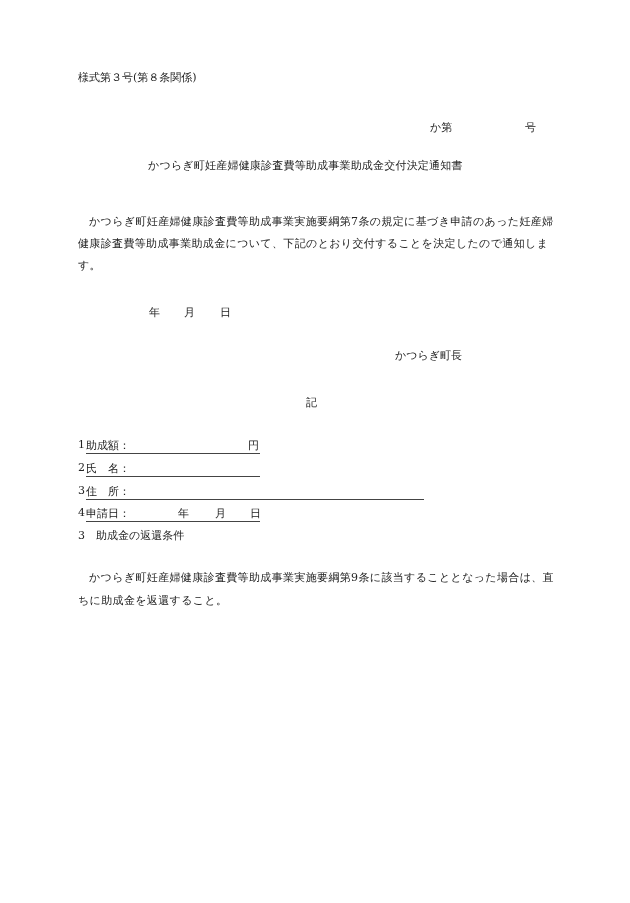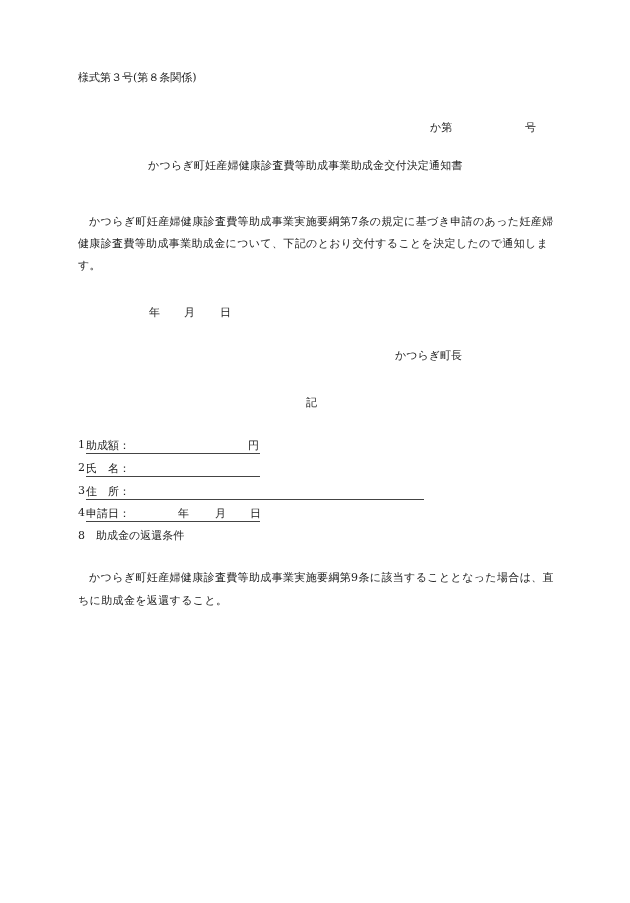--- a/index.html
+++ b/index.html
@@ -114,16 +114,16 @@
   <div class="item i4">
     <span class="item-num">4</span>
     <div class="item-line" style="width:174px;">
       <span class="item-label">申請日：</span>
       <span class="item-suffix" style="left:92px;">年</span>
       <span class="item-suffix" style="left:129px;">月</span>
       <span class="item-suffix" style="left:164px;">日</span>
     </div>
   </div>
 
-  <div class="abs cond-heading">8　助成金の返還条件</div>
+  <div class="abs cond-heading">3　助成金の返還条件</div>
   <div class="cond-para">かつらぎ町妊産婦健康診査費等助成事業実施要綱第9条に該当することとなった場合は、直ちに助成金を返還すること。</div>
 
 </div>
 
 </body></html>

